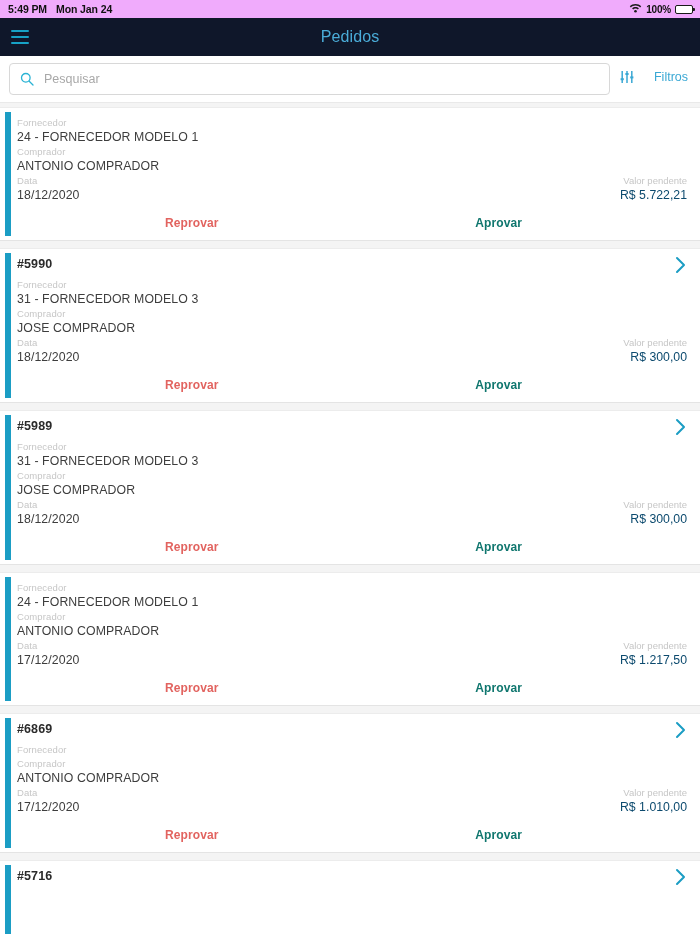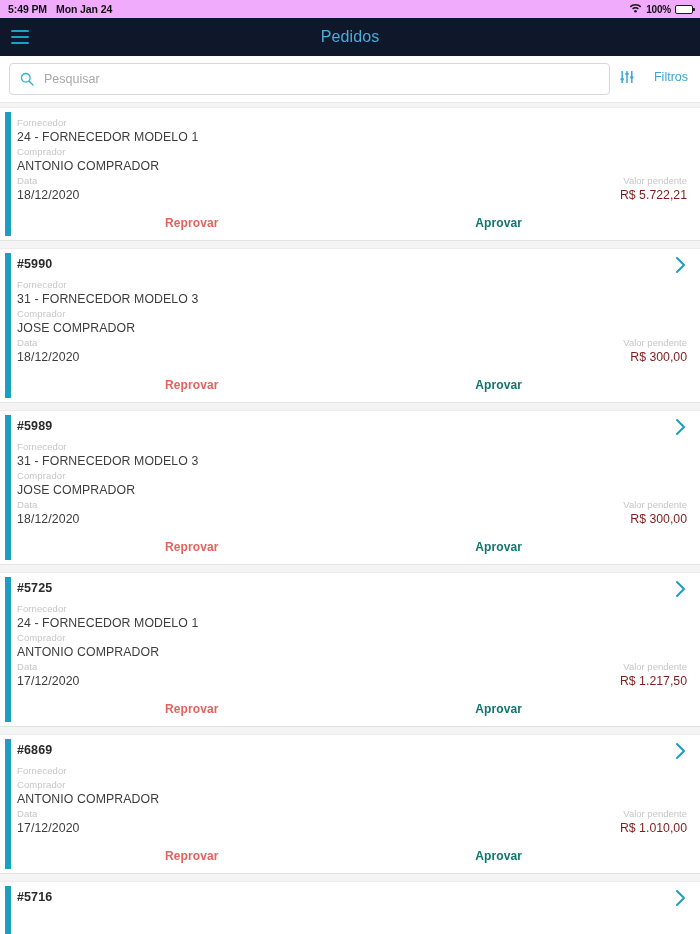--- a/index.html
+++ b/index.html
@@ -197,21 +197,21 @@
   }
   .date-block { }
   .amount-block { text-align: right; }
   .amount-label {
     font-size: 9.5px;
     color: #c6c6c6;
     line-height: 14px;
   }
   .amount-value {
     font-size: 12.3px;
-    color: #7f1d1d;
+    color: #0c4a6e;
     line-height: 15px;
   }
 
   .actions {
     display: flex;
     margin-top: 13px;
     padding: 0 0 6px 0;
   }
   .action-reject, .action-approve {
     font-size: 12px;
@@ -361,28 +361,20 @@
         <div class="amount-value">R$ 300,00</div>
       </div>
     </div>
     <div class="actions">
       <span class="action-reject">Reprovar</span>
       <span class="action-approve">Aprovar</span>
     </div>
   </div>
 
   <div class="card">
-    <div class="card-top">
-      <span class="order-id">#5725</span>
-      <span class="chevron">
-        <svg width="12" height="18" viewBox="0 0 12 18">
-          <polyline points="2,2 9,9 2,16" fill="none" stroke="#1b9dc4" stroke-width="2" stroke-linecap="round" stroke-linejoin="round"></polyline>
-        </svg>
-      </span>
-    </div>
     <div class="field-label">Fornecedor</div>
     <div class="field-value">24 - FORNECEDOR MODELO 1</div>
     <div class="field-label">Comprador</div>
     <div class="field-value">ANTONIO COMPRADOR</div>
     <div class="date-row">
       <div class="date-block">
         <div class="field-label">Data</div>
         <div class="field-value">17/12/2020</div>
       </div>
       <div class="amount-block">

